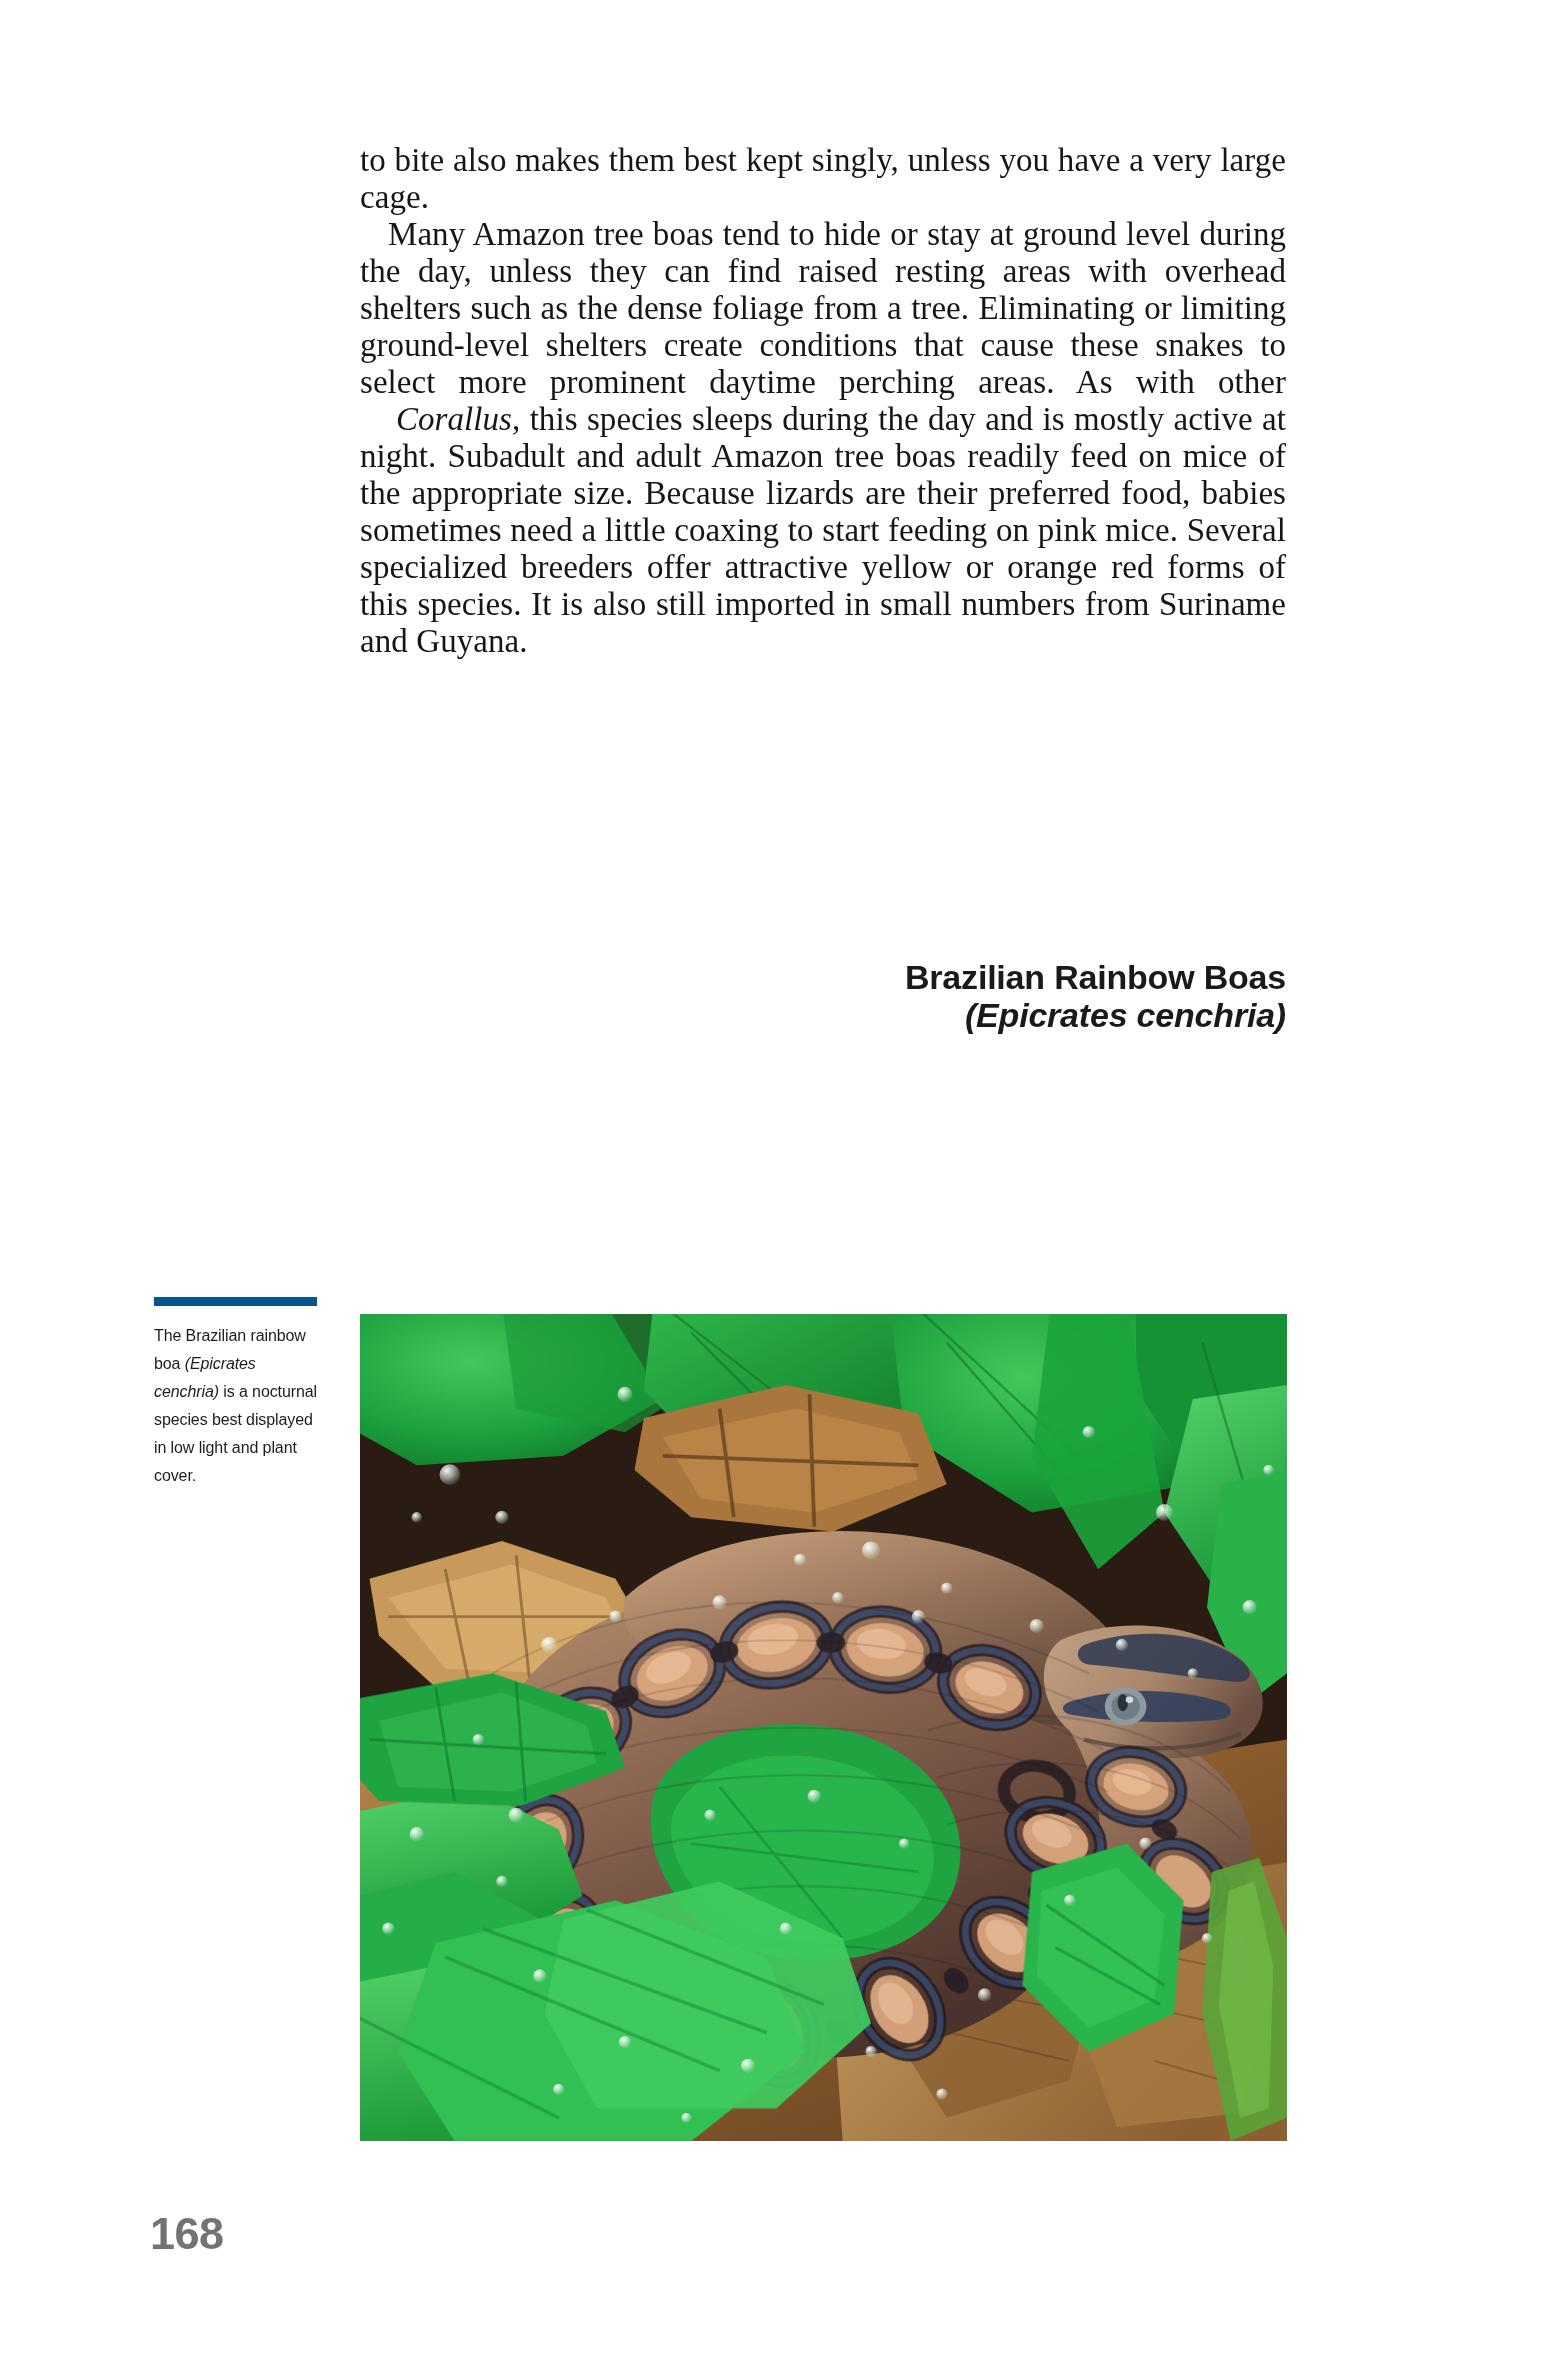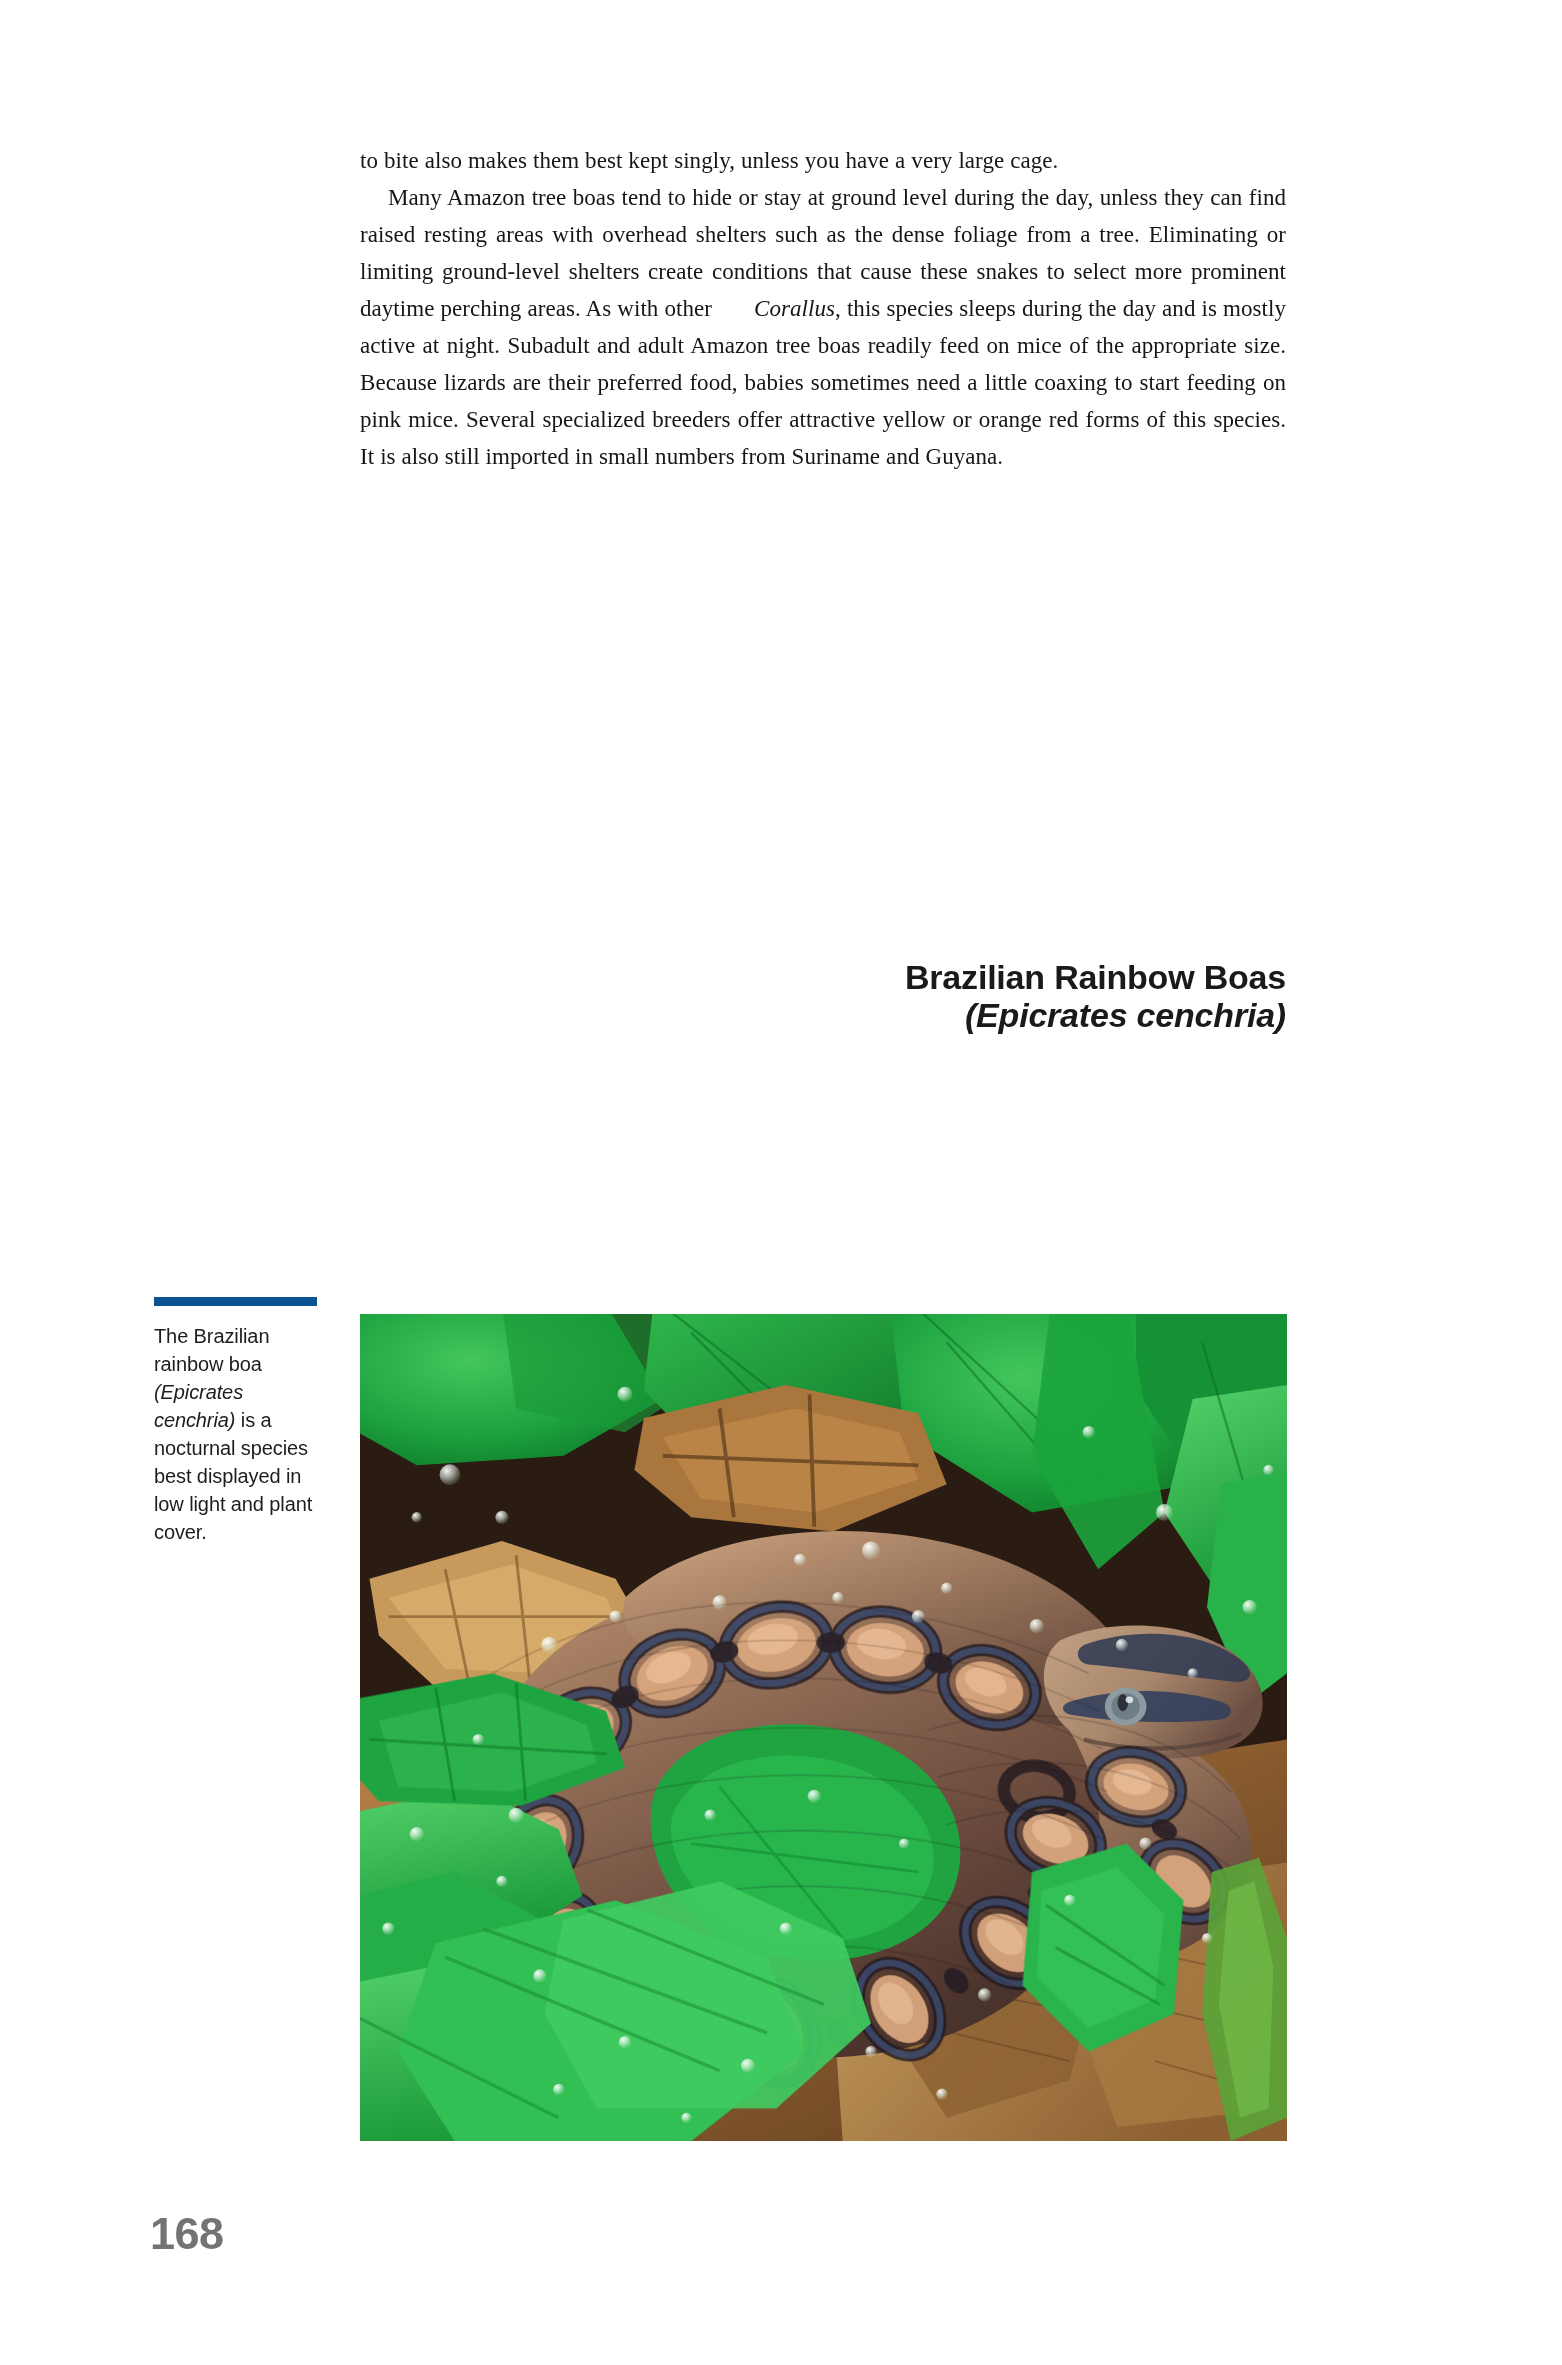--- a/index.html
+++ b/index.html
@@ -25,21 +25,21 @@
   
   .text-column {
     position: absolute;
     left: 360px;
     top: 142px;
     width: 926px;
   }
 
   .body-par {
     font-family: "Liberation Serif", serif;
-    font-size: 23px;
+    font-size: 33px;
     line-height: 37px;
     color: #161616;
     text-align: justify;
     margin: 0;
     letter-spacing: 0.05px;
     word-spacing: 0.2px;
   }
   .body-par.indent-first { text-indent: 28px; }
 
   .sci-italic { font-style: italic; margin-left: 36px; }
@@ -88,21 +88,21 @@
     width: 165px;
   }
   .caption-rule {
     width: 163px;
     height: 9px;
     background: #0a5390;
     margin-bottom: 16px;
   }
   .caption-text {
     font-family: "Liberation Sans", sans-serif;
-    font-size: 20px;
+    font-size: 16px;
     line-height: 28px;
     color: #1d1d1d;
     margin: 0;
     letter-spacing: -0.1px;
   }
   .caption-text .cap-sci { font-style: italic; }
 
   
   .photo-frame {
     position: absolute;

